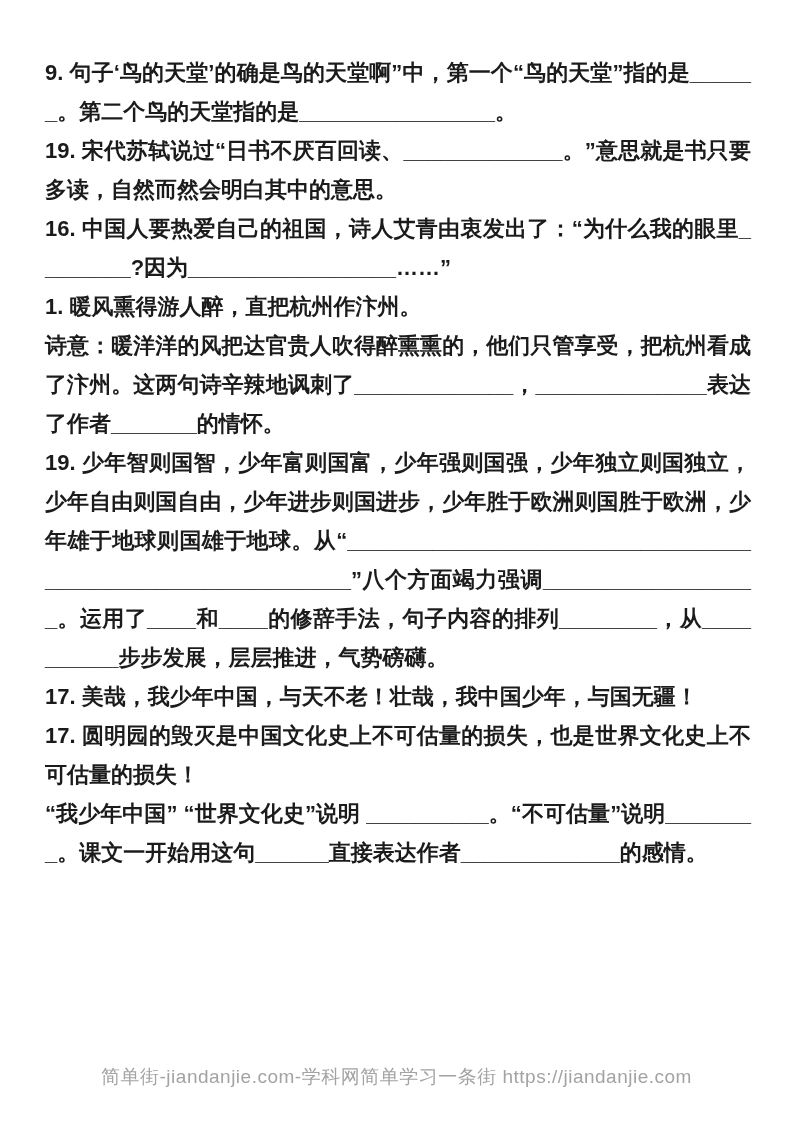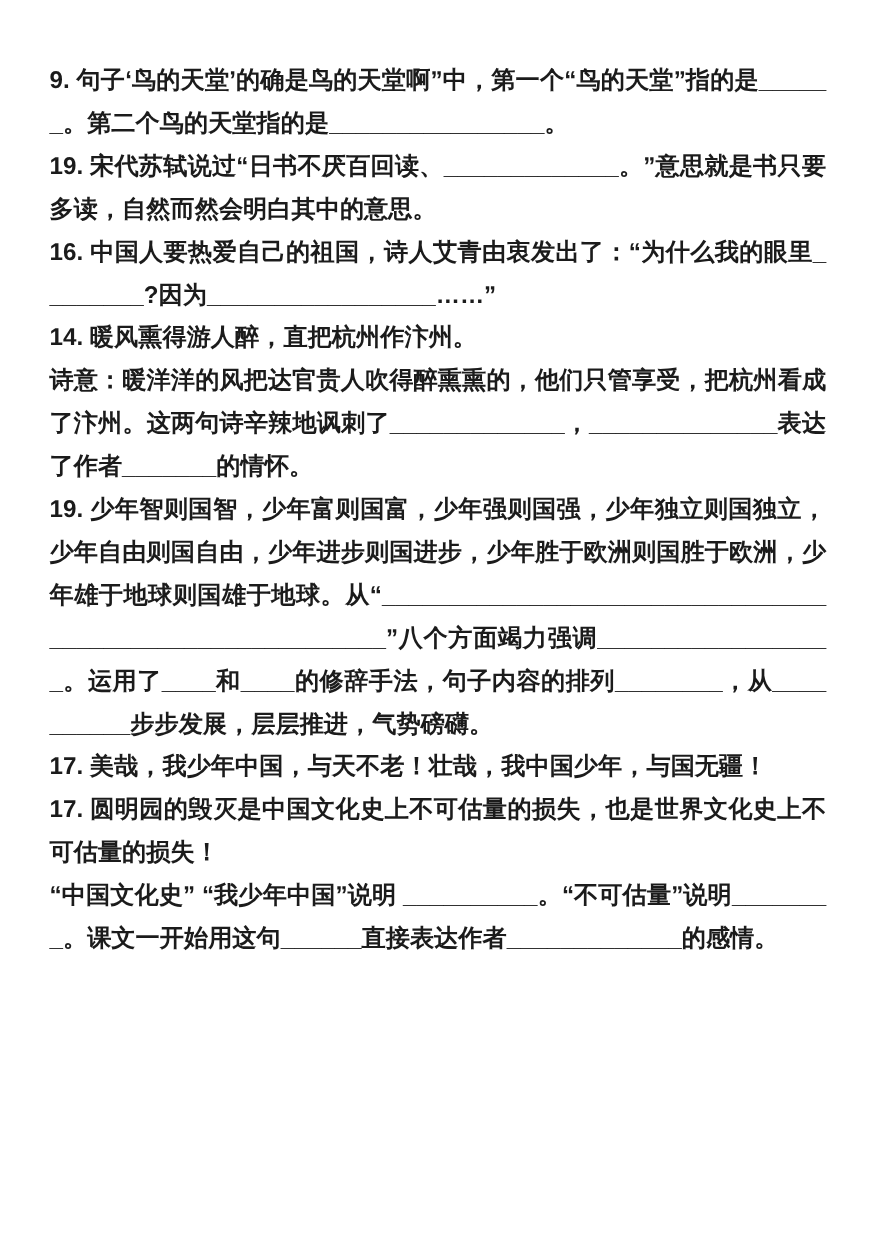--- a/index.html
+++ b/index.html
@@ -41,20 +41,21 @@
   }
 </style>
 </head>
 <body>
 
 <div class="page">
   <div class="content">
     <p class="para">9. 句子‘鸟的天堂’的确是鸟的天堂啊”中，第一个“鸟的天堂”指的是______。第二个鸟的天堂指的是________________。</p>
     <p class="para">19. 宋代苏轼说过“日书不厌百回读、_____________。”意思就是书只要多读，自然而然会明白其中的意思。</p>
     <p class="para">16. 中国人要热爱自己的祖国，诗人艾青由衷发出了：“为什么我的眼里________?因为_________________……”</p>
-    <p class="para">14. 暖风熏得游人醉，直把杭州作汴州。</p>
+    <p class="para">1. 暖风熏得游人醉，直把杭州作汴州。</p>
     <p class="para">诗意：暖洋洋的风把达官贵人吹得醉熏熏的，他们只管享受，把杭州看成了汴州。这两句诗辛辣地讽刺了_____________，______________表达了作者_______的情怀。</p>
     <p class="para">19. 少年智则国智，少年富则国富，少年强则国强，少年独立则国独立，少年自由则国自由，少年进步则国进步，少年胜于欧洲则国胜于欧洲，少年雄于地球则国雄于地球。从“__________________________________________________________”八个方面竭力强调__________________。运用了____和____的修辞手法，句子内容的排列________，从__________步步发展，层层推进，气势磅礴。</p>
     <p class="para">17. 美哉，我少年中国，与天不老！壮哉，我中国少年，与国无疆！</p>
     <p class="para">17. 圆明园的毁灭是中国文化史上不可估量的损失，也是世界文化史上不可估量的损失！</p>
-    <p class="para">“中国文化史” “我少年中国”说明 __________。“不可估量”说明________。课文一开始用这句______直接表达作者_____________的感情。</p>
+    <p class="para">“我少年中国” “世界文化史”说明 __________。“不可估量”说明________。课文一开始用这句______直接表达作者_____________的感情。</p>
   </div>
+  <div class="footer">简单街-jiandanjie.com-学科网简单学习一条街 https://jiandanjie.com</div>
 </div>
 
 </body></html>

